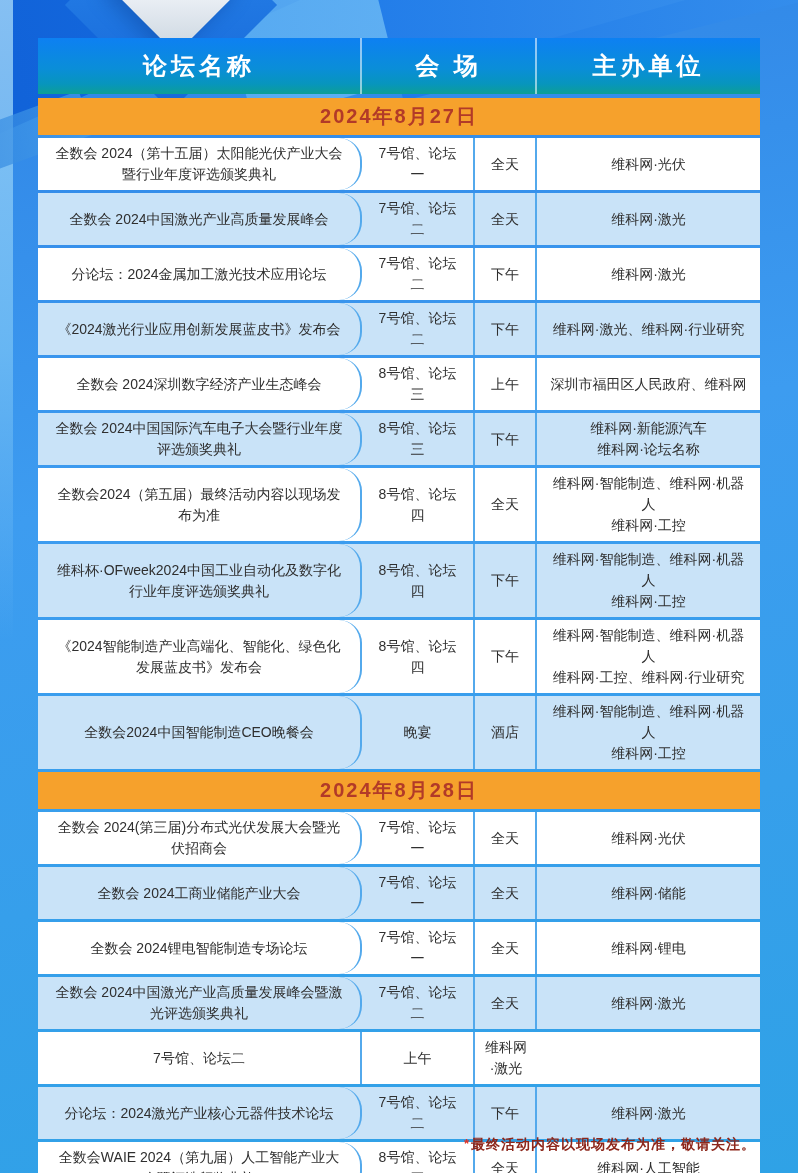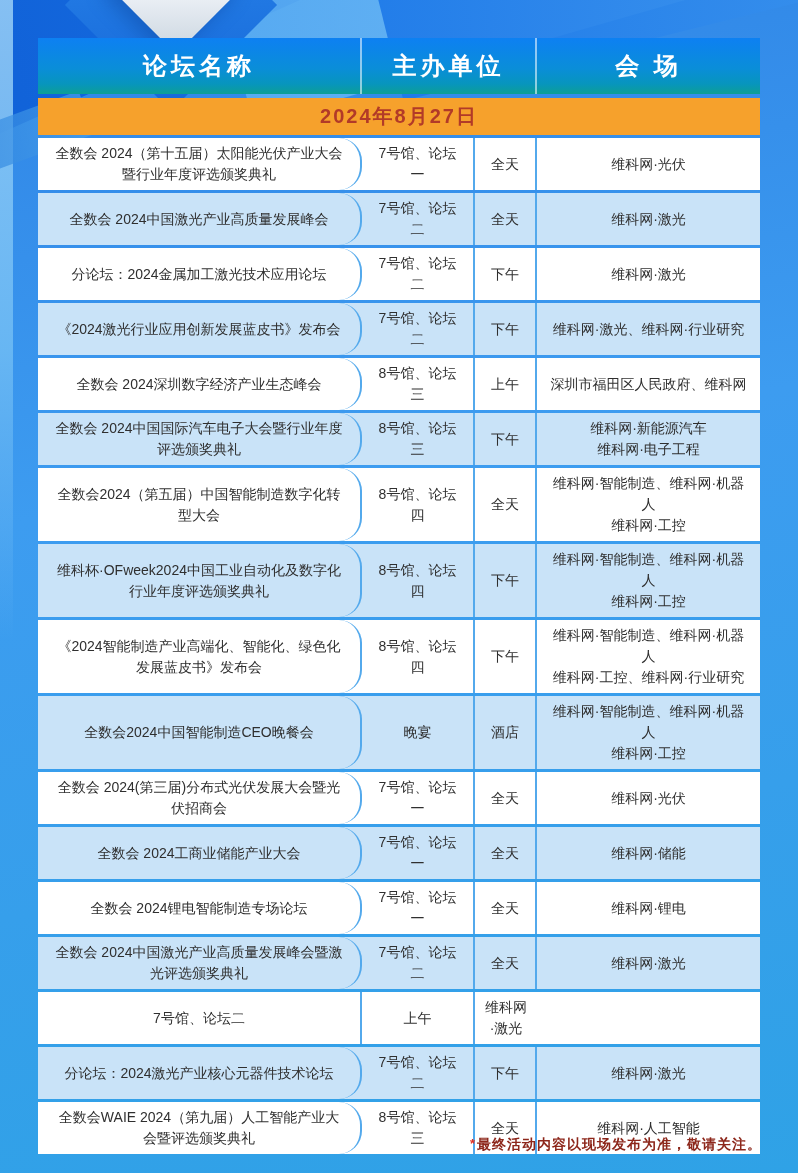--- a/index.html
+++ b/index.html
@@ -80,43 +80,43 @@
   .trow .cell{
     display:flex; align-items:center; justify-content:center;
     text-align:center; padding:5px 10px; min-height:36px;
     font-size:14px; line-height:1.5; color:#2f2f2f; font-weight:500;
     border-right:2px solid var(--divider); white-space:pre-line;
   }
   .trow .cell:last-child{ border-right:none; }
   .trow .cell.forum{ padding:5px 14px;border-radius:23px; }
 
   .footer-note{
-    position:absolute; right:36px; top:1136px; z-index:2;
+    position:absolute; right:42px; top:1136px; z-index:2;
     font-size:14px; font-weight:600; color:var(--footer_text); letter-spacing:1px;
   }
   .footer-note .star{ color:var(--footer_star); font-size:13px; vertical-align:top; margin-right:1px; }
 </style>
 </head>
 <body>
 
 <div class="stage">
 
   <div class="deco deco-band-dark"></div>
   <div class="deco deco-band-light"></div>
   <div class="deco deco-band-mid"></div>
   <div class="deco deco-cube-shadow"></div>
   <div class="deco deco-cube"></div>
   <div class="deco deco-left-strip"></div>
   <div class="deco deco-left-diag"></div>
 
   <div class="sched-table">
     <div class="thead">
       <div class="hcell">论坛名称</div>
+      <div class="hcell">会 场</div>
       <div class="hcell">主办单位</div>
-      <div class="hcell">会 场</div>
     </div>
     <div id="table-body">
         <div class="date-bar">2024年8月27日</div>
         <div class="trow">
           <div class="cell forum">全数会 2024（第十五届）太阳能光伏产业大会暨行业年度评选颁奖典礼</div>
           <div class="cell venue">7号馆、论坛一</div>
           <div class="cell time">全天</div>
           <div class="cell organizer">维科网·光伏</div>
         </div>
         <div class="trow alt">
@@ -141,24 +141,24 @@
           <div class="cell forum">全数会 2024深圳数字经济产业生态峰会</div>
           <div class="cell venue">8号馆、论坛三</div>
           <div class="cell time">上午</div>
           <div class="cell organizer">深圳市福田区人民政府、维科网</div>
         </div>
         <div class="trow alt">
           <div class="cell forum">全数会 2024中国国际汽车电子大会暨行业年度评选颁奖典礼</div>
           <div class="cell venue">8号馆、论坛三</div>
           <div class="cell time">下午</div>
           <div class="cell organizer">维科网·新能源汽车
-维科网·电子工程</div>
-        </div>
-        <div class="trow">
-          <div class="cell forum">全数会2024（第五届）中国智能制造数字化转型大会</div>
+维科网·论坛名称</div>
+        </div>
+        <div class="trow">
+          <div class="cell forum">全数会2024（第五届）最终活动内容以现场发布为准</div>
           <div class="cell venue">8号馆、论坛四</div>
           <div class="cell time">全天</div>
           <div class="cell organizer">维科网·智能制造、维科网·机器人
 维科网·工控</div>
         </div>
         <div class="trow alt">
           <div class="cell forum">维科杯·OFweek2024中国工业自动化及数字化行业年度评选颁奖典礼</div>
           <div class="cell venue">8号馆、论坛四</div>
           <div class="cell time">下午</div>
           <div class="cell organizer">维科网·智能制造、维科网·机器人
@@ -171,20 +171,21 @@
           <div class="cell organizer">维科网·智能制造、维科网·机器人
 维科网·工控、维科网·行业研究</div>
         </div>
         <div class="trow alt">
           <div class="cell forum">全数会2024中国智能制造CEO晚餐会</div>
           <div class="cell time">晚宴</div>
           <div class="cell venue">酒店</div>
           <div class="cell organizer">维科网·智能制造、维科网·机器人
 维科网·工控</div>
         </div>
+        <div class="date-bar">2024年8月28日</div>
         <div class="trow">
           <div class="cell forum">全数会 2024(第三届)分布式光伏发展大会暨光伏招商会</div>
           <div class="cell venue">7号馆、论坛一</div>
           <div class="cell time">全天</div>
           <div class="cell organizer">维科网·光伏</div>
         </div>
         <div class="trow alt">
           <div class="cell forum">全数会 2024工商业储能产业大会</div>
           <div class="cell venue">7号馆、论坛一</div>
           <div class="cell time">全天</div>

